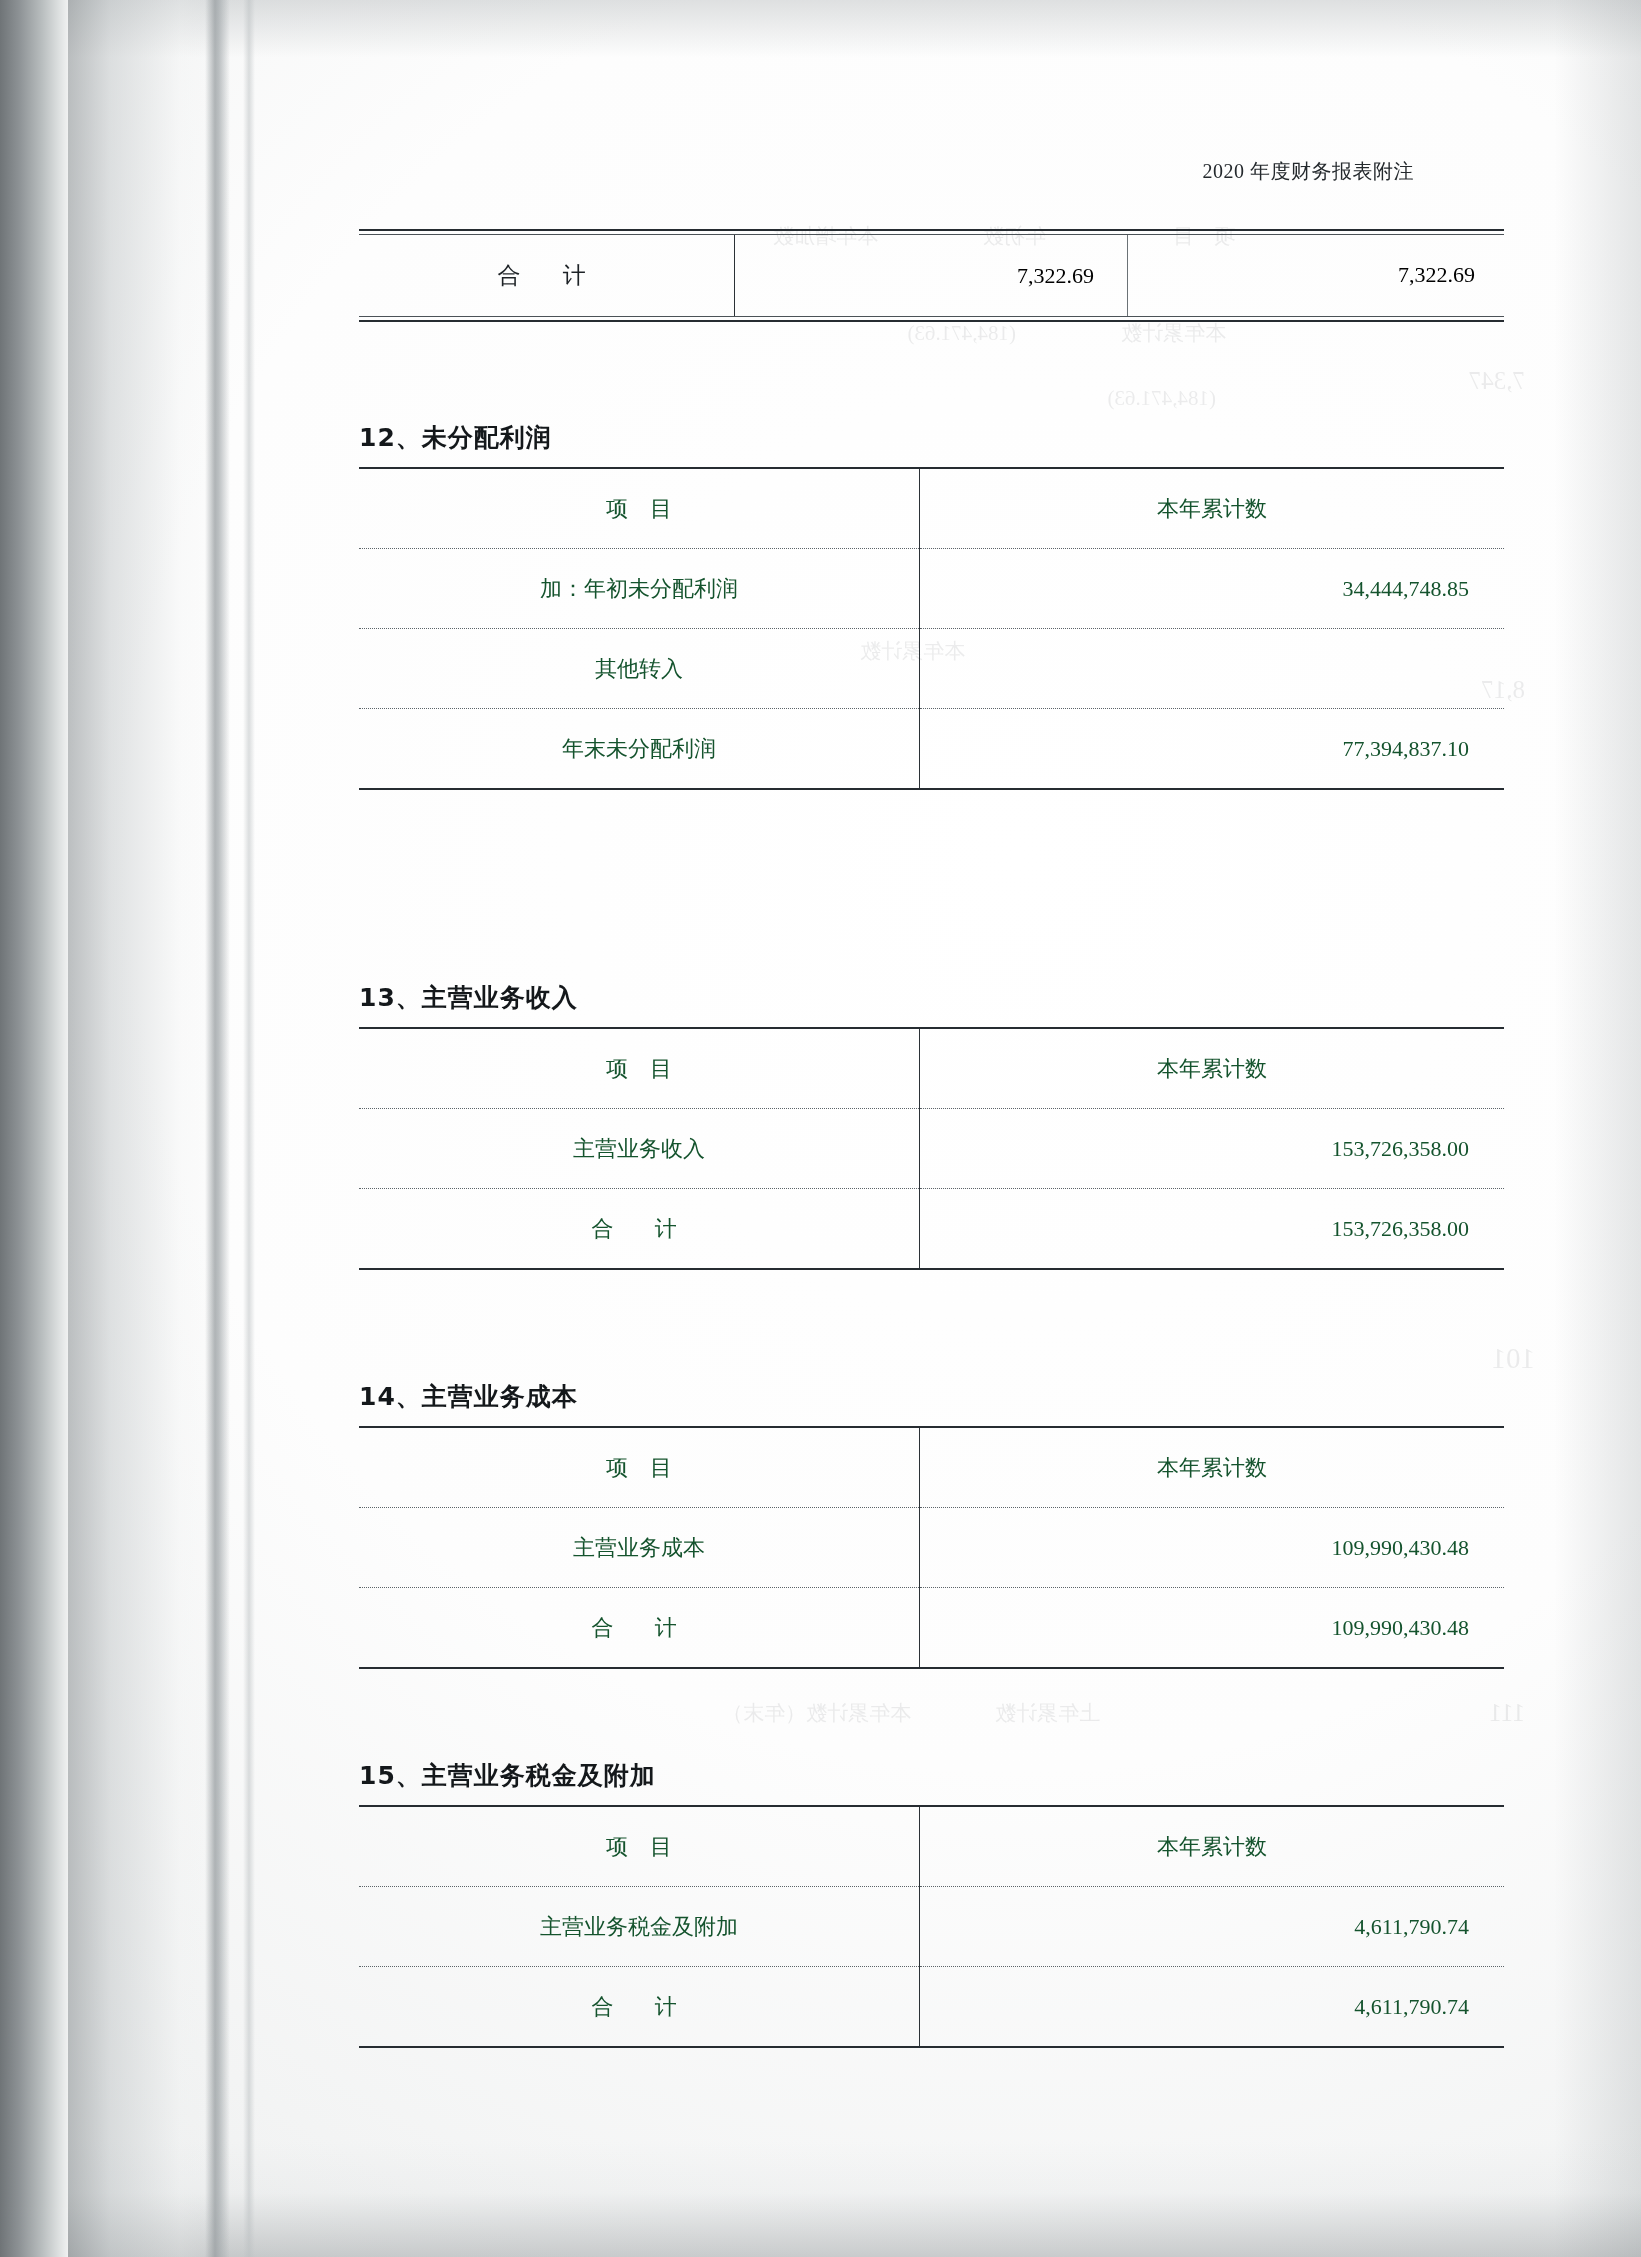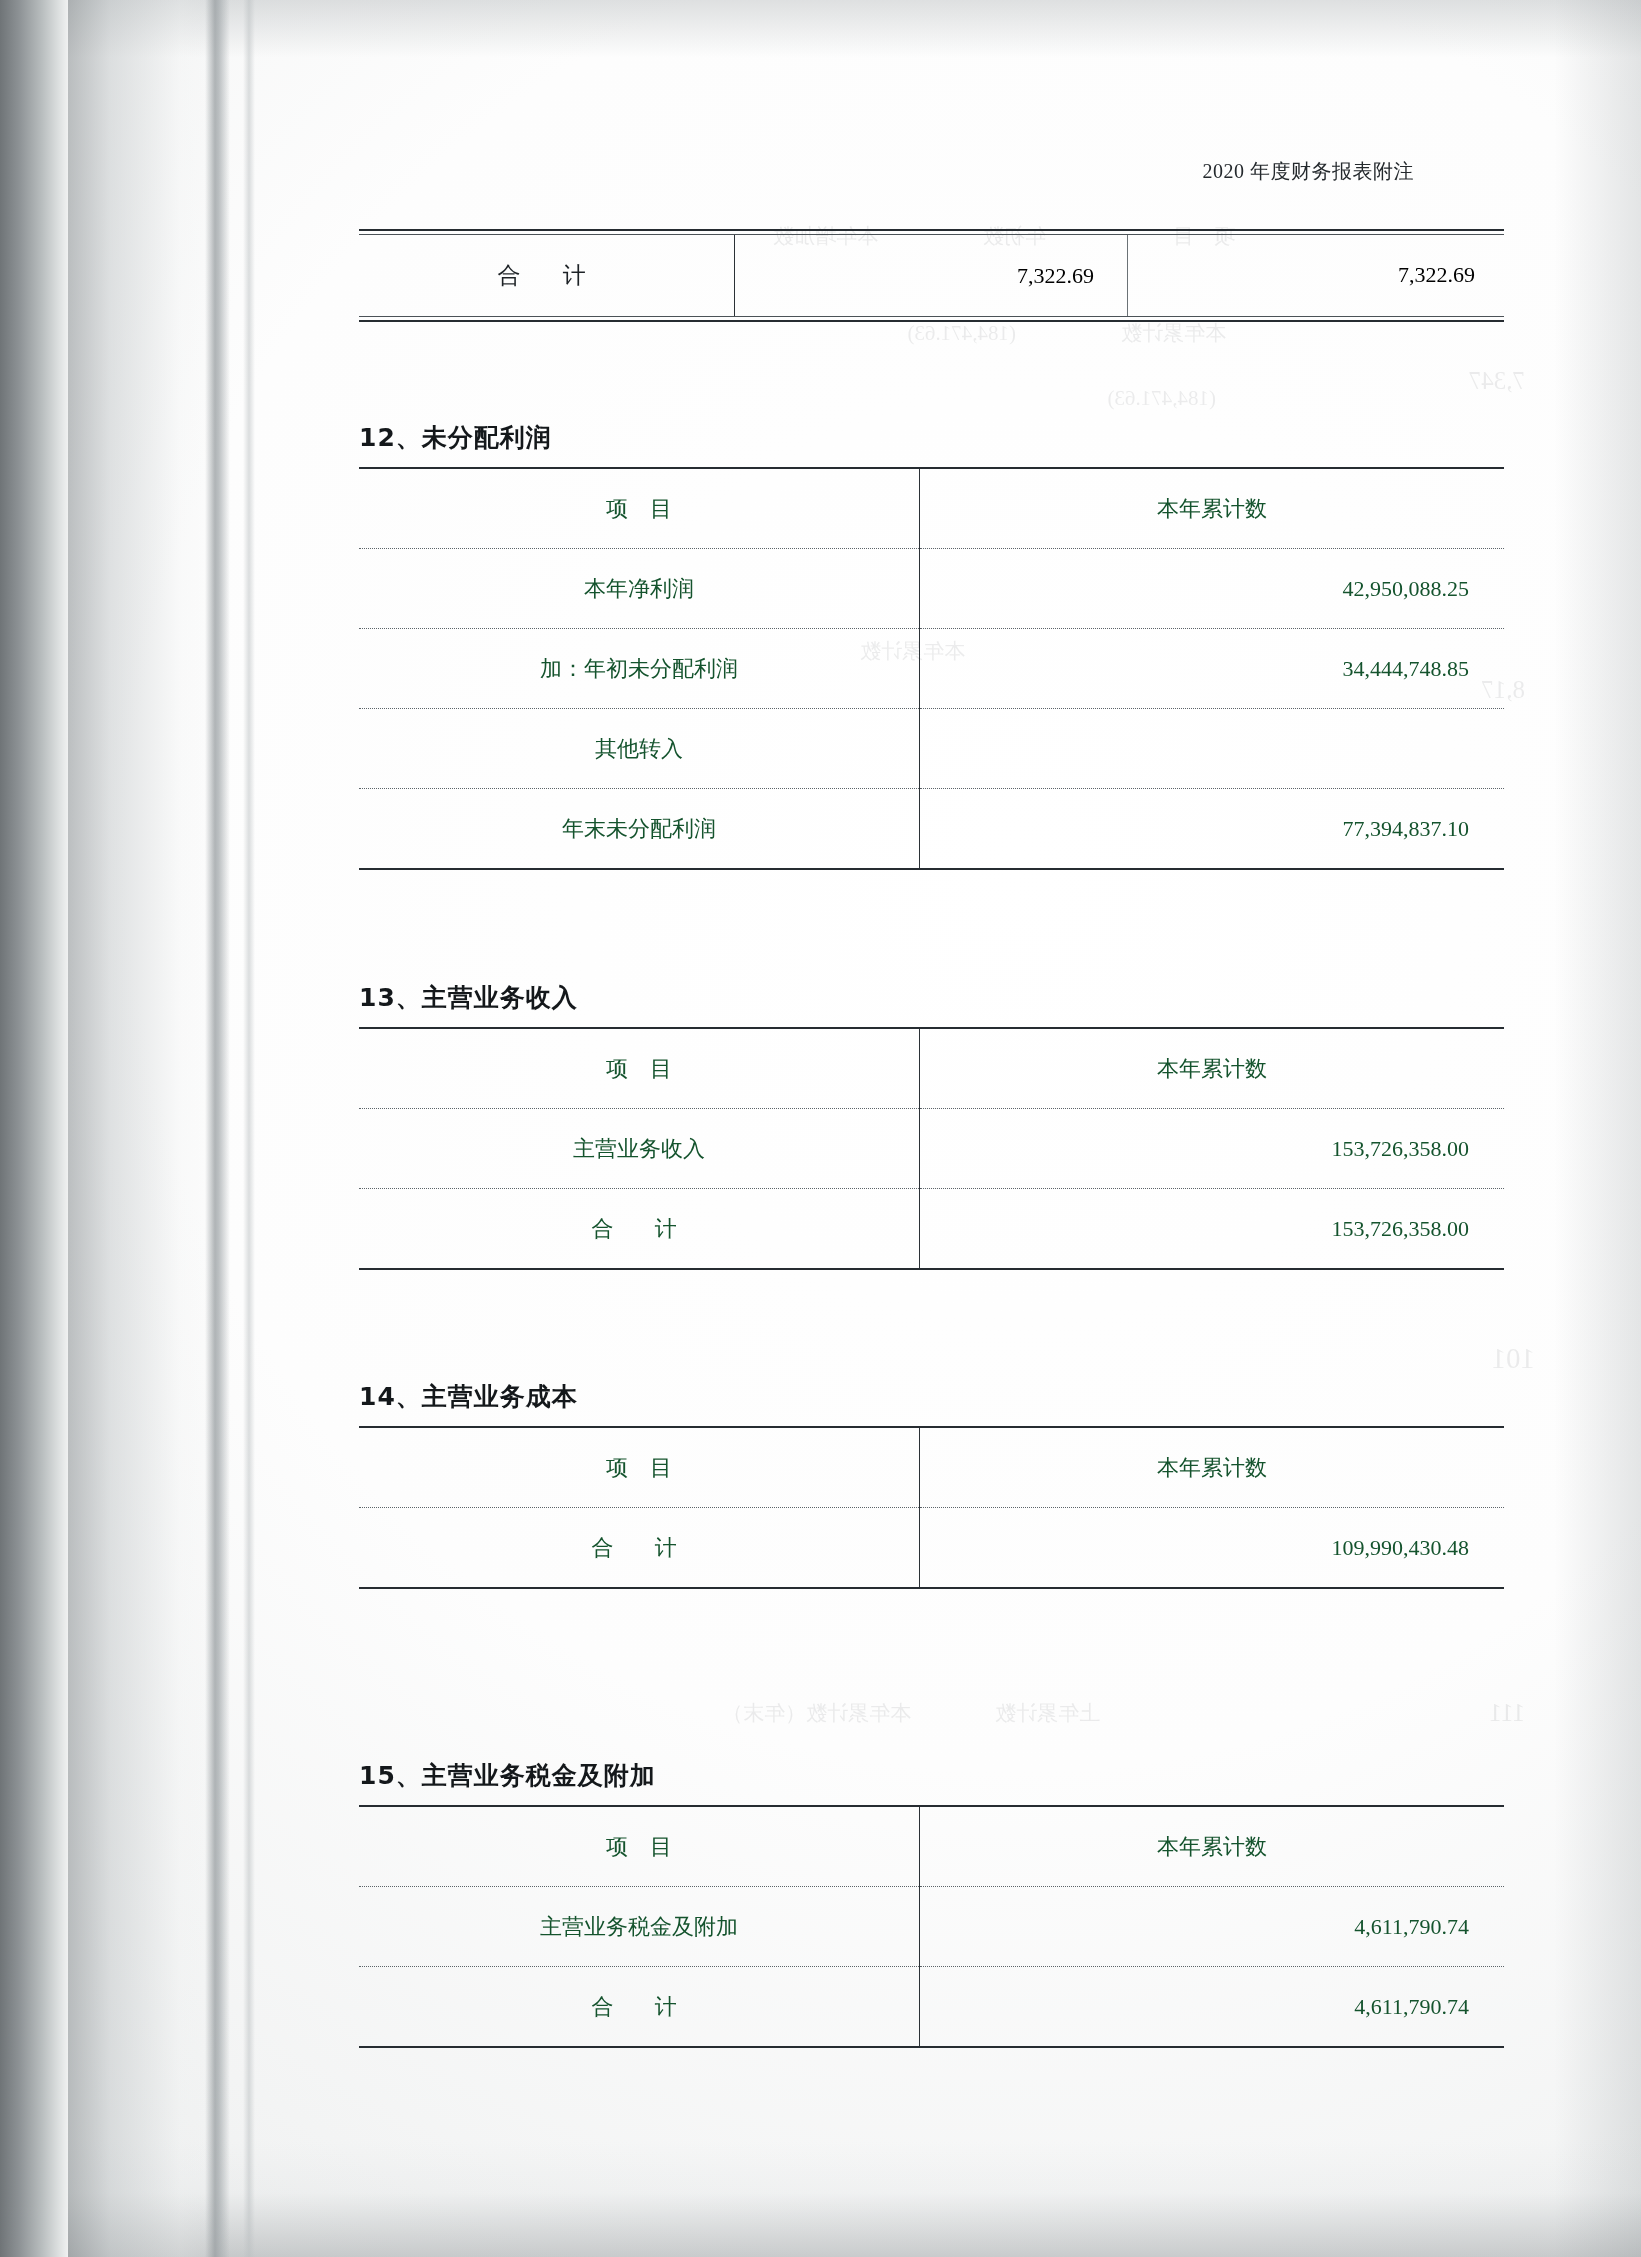--- a/index.html
+++ b/index.html
@@ -231,24 +231,20 @@
 
     <div class="sec-title" style="top:381px;">12、未分配利润</div>
     <div class="tbl-wrap" style="top:427px;">
       <table class="fin">
         <tbody>
             <tr class="hdr rule-top">
           <td class="c-item rule-top-thin" style="border-top:1px solid #4b5257;">项　目</td>
           <td class="rule-top-thin" style="text-align:center;border-top:1px solid #4b5257;">本年累计数</td>
         </tr>
         <tr class="body">
-          <td class="c-item rule-dot">本年净利润</td>
-          <td class="c-val rule-dot">42,950,088.25</td>
-        </tr>
-        <tr class="body">
           <td class="c-item rule-dot">加：年初未分配利润</td>
           <td class="c-val rule-dot">34,444,748.85</td>
         </tr>
         <tr class="body">
           <td class="c-item rule-dot">其他转入</td>
           <td class="c-val rule-dot"></td>
         </tr>
         <tr class="body">
           <td class="c-item rule-dot" style="border-bottom:2.4px solid #262c31;">年末未分配利润</td>
           <td class="c-val rule-dot" style="border-bottom:2.4px solid #262c31;">77,394,837.10</td>
@@ -279,20 +275,24 @@
 
     <div class="sec-title" style="top:1340px;text-align:center;">14、主营业务成本</div>
     <div class="tbl-wrap" style="top:1386px;">
       <table class="fin">
         <tbody>
             <tr class="hdr rule-top">
           <td class="c-item" style="border-top:1px solid #4b5257;">项　目</td>
           <td style="text-align:center;border-top:1px solid #4b5257;">本年累计数</td>
         </tr>
         <tr class="body">
+          <td class="c-item rule-dot">主营业务成本</td>
+          <td class="c-val rule-dot">109,990,430.48</td>
+        </tr>
+        <tr class="body">
           <td class="c-item rule-dot spaced" style="border-bottom:2.4px solid #262c31;">合　计</td>
           <td class="c-val rule-dot" style="border-bottom:2.4px solid #262c31;">109,990,430.48</td>
         </tr>
       </tbody>
         </table>
     </div>
 
     <div class="sec-title" style="top:1719px;">15、主营业务税金及附加</div>
     <div class="tbl-wrap" style="top:1765px;">
       <table class="fin">

